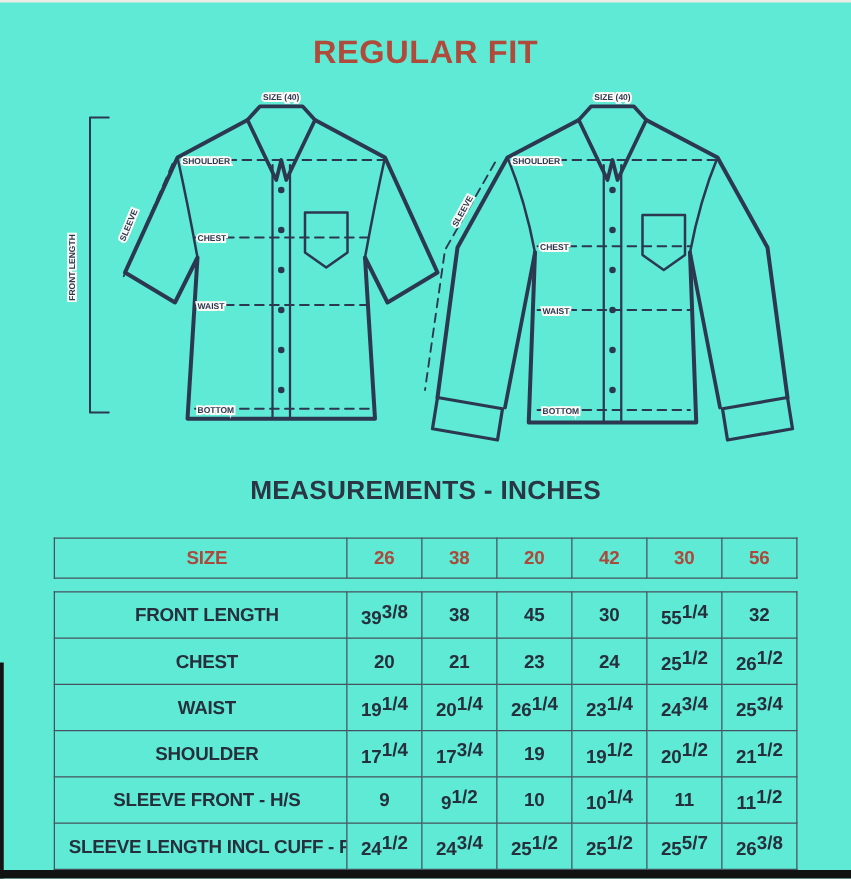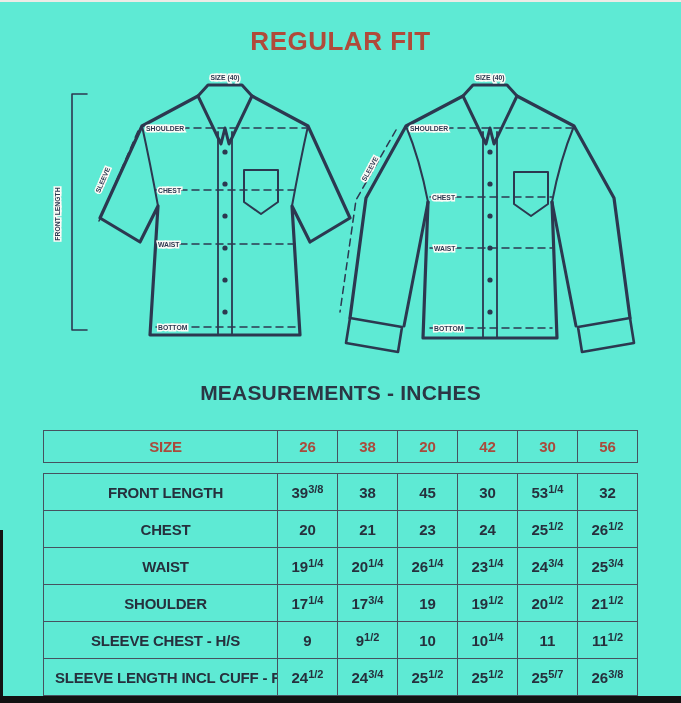--- a/index.html
+++ b/index.html
@@ -24,21 +24,21 @@
   td{
     border:1.6px solid #46525f;color:#26303d;
     font-weight:700;font-size:15px;white-space:nowrap;overflow:hidden;
   }
   .header-table td{height:29px;}
   .body-table{margin-top:10px;}
   .body-table td{height:34px;}
   .label-cell{text-align:center;padding-left:11px;letter-spacing:-0.2px;}
   .value-cell{text-align:center;}
   .header-table .label-cell,.header-table .value-cell{color:#a94a3c;}
-  .frac{font-size:11px;vertical-align:5px;}
+  .frac{font-size:15px;vertical-align:5px;}
   .edge-top{position:absolute;top:0;left:0;width:100%;height:2px;background:#edebe6;}
   .edge-left{position:absolute;left:0;top:530px;width:3px;height:173px;background:#141414;}
   .edge-bottom{position:absolute;left:0;top:696px;width:100%;height:7px;background:#121212;}
 </style>
 </head>
 <body>
 
 <div class="page">
   <div class="edge-top"></div>
 
@@ -170,21 +170,21 @@
           <col style="width:60px">
           <col style="width:60px">
         </colgroup>
       <tbody>
           <tr>
             <td class="label-cell">FRONT LENGTH</td>
             <td class="value-cell"><span>39</span><sup class="frac">3/8</sup></td>
             <td class="value-cell"><span>38</span></td>
             <td class="value-cell"><span>45</span></td>
             <td class="value-cell"><span>30</span></td>
-            <td class="value-cell"><span>53</span><sup class="frac">1/4</sup></td>
+            <td class="value-cell"><span>55</span><sup class="frac">1/4</sup></td>
             <td class="value-cell"><span>32</span></td>
           </tr>
           <tr>
             <td class="label-cell">CHEST</td>
             <td class="value-cell"><span>20</span></td>
             <td class="value-cell"><span>21</span></td>
             <td class="value-cell"><span>23</span></td>
             <td class="value-cell"><span>24</span></td>
             <td class="value-cell"><span>25</span><sup class="frac">1/2</sup></td>
             <td class="value-cell"><span>26</span><sup class="frac">1/2</sup></td>
@@ -201,21 +201,21 @@
           <tr>
             <td class="label-cell">SHOULDER</td>
             <td class="value-cell"><span>17</span><sup class="frac">1/4</sup></td>
             <td class="value-cell"><span>17</span><sup class="frac">3/4</sup></td>
             <td class="value-cell"><span>19</span></td>
             <td class="value-cell"><span>19</span><sup class="frac">1/2</sup></td>
             <td class="value-cell"><span>20</span><sup class="frac">1/2</sup></td>
             <td class="value-cell"><span>21</span><sup class="frac">1/2</sup></td>
           </tr>
           <tr>
-            <td class="label-cell">SLEEVE CHEST - H/S</td>
+            <td class="label-cell">SLEEVE FRONT - H/S</td>
             <td class="value-cell"><span>9</span></td>
             <td class="value-cell"><span>9</span><sup class="frac">1/2</sup></td>
             <td class="value-cell"><span>10</span></td>
             <td class="value-cell"><span>10</span><sup class="frac">1/4</sup></td>
             <td class="value-cell"><span>11</span></td>
             <td class="value-cell"><span>11</span><sup class="frac">1/2</sup></td>
           </tr>
           <tr>
             <td class="label-cell">SLEEVE LENGTH INCL CUFF - F/S</td>
             <td class="value-cell"><span>24</span><sup class="frac">1/2</sup></td>

